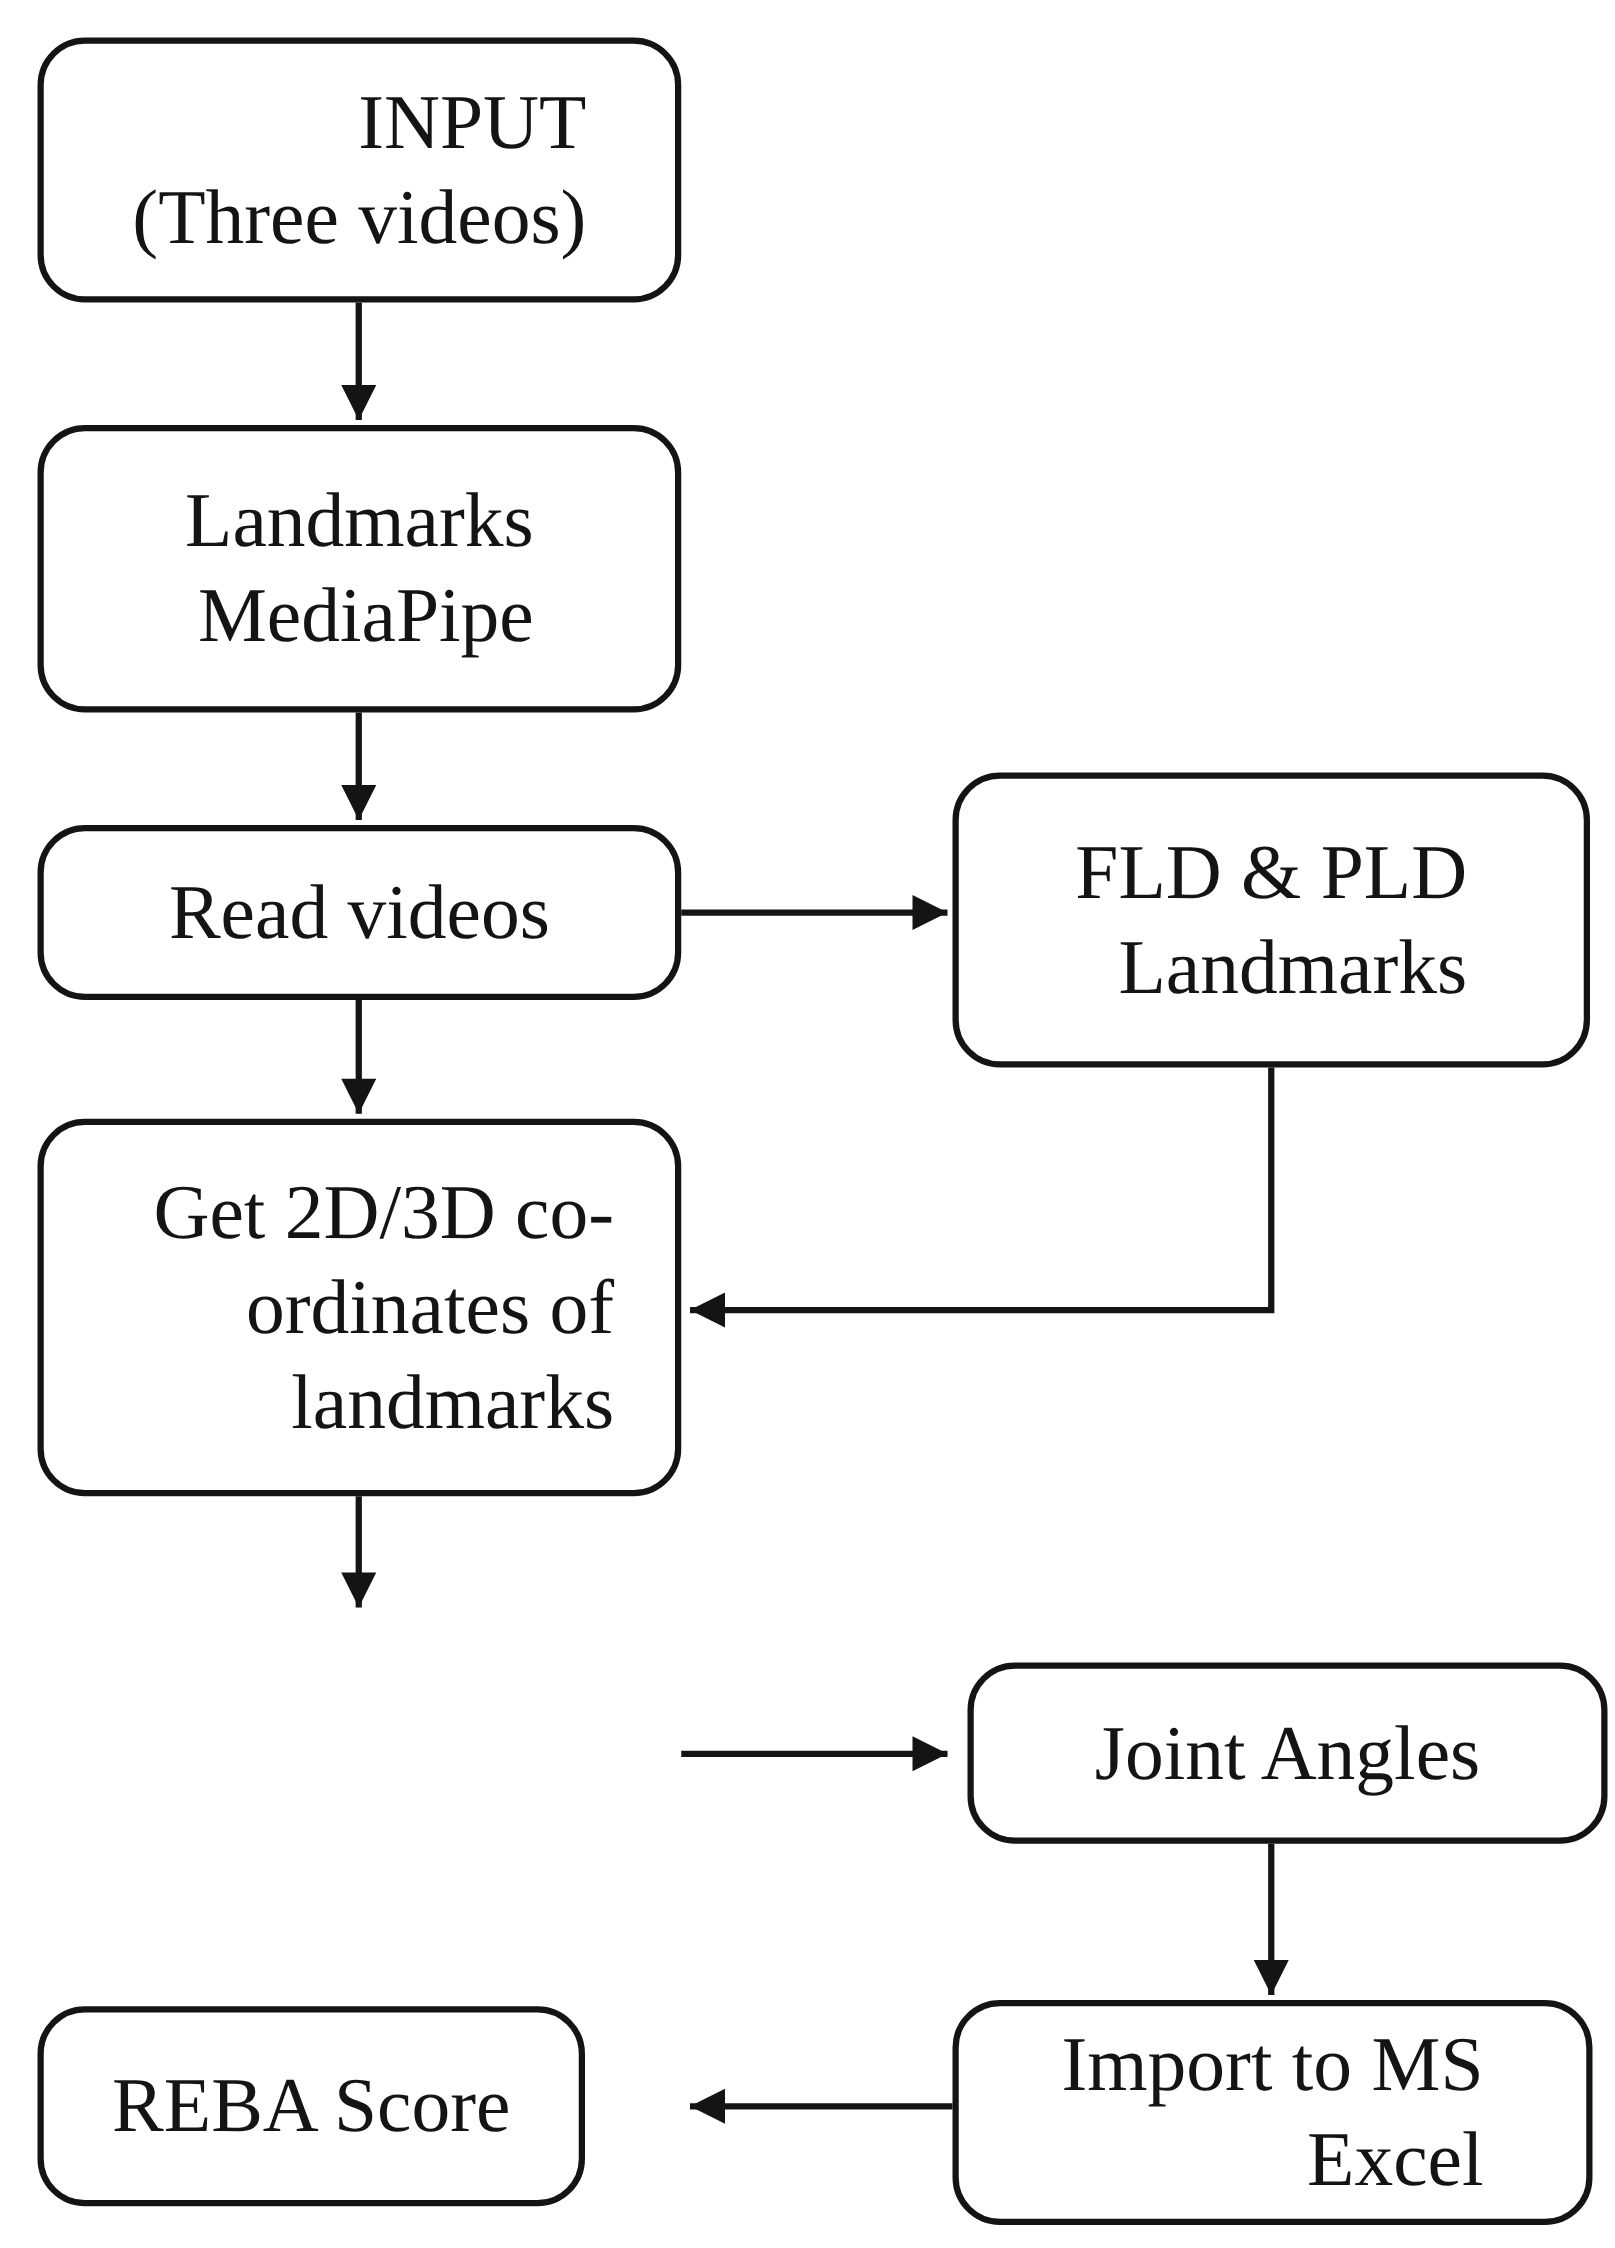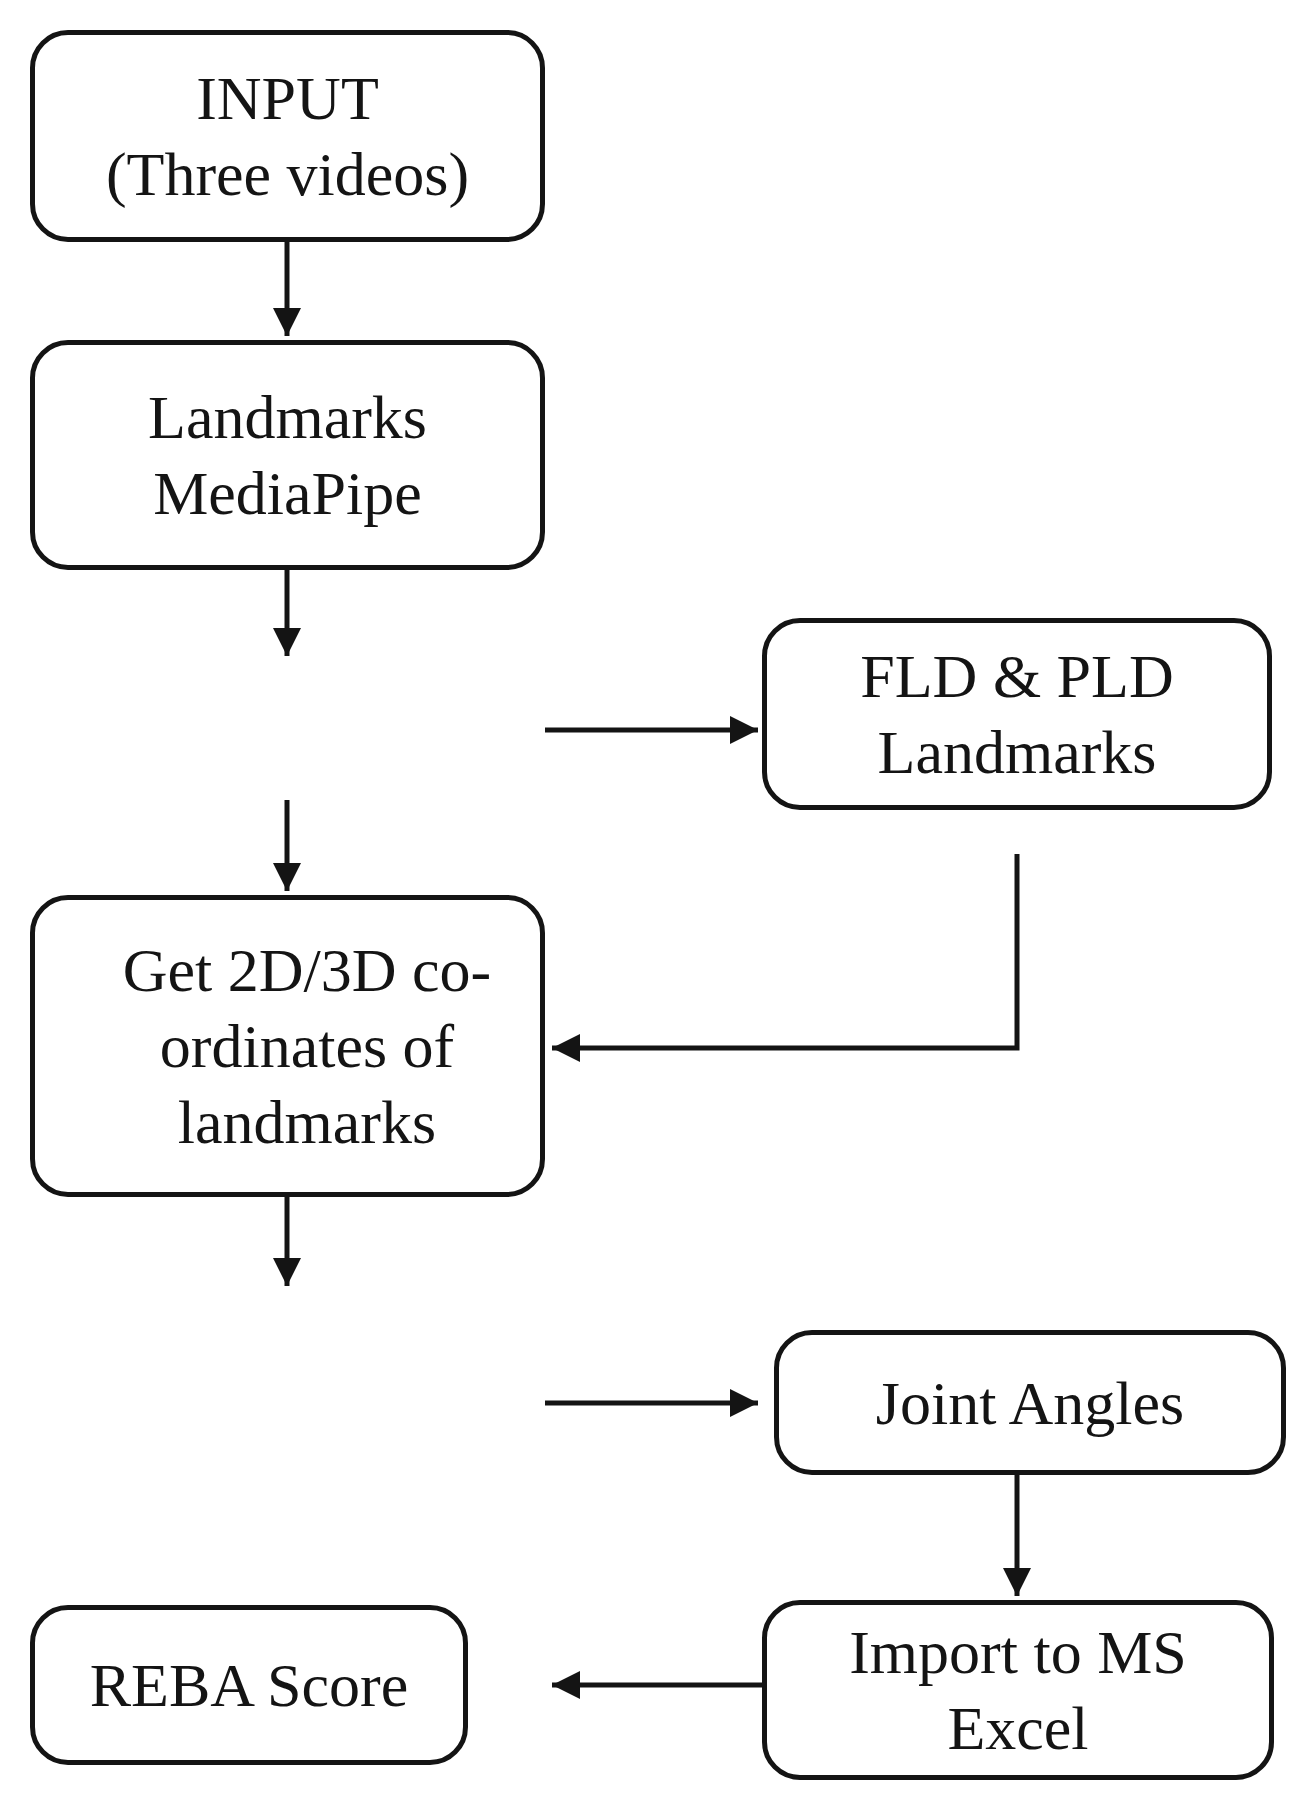--- a/index.html
+++ b/index.html
@@ -36,21 +36,21 @@
     border: 5px solid var(--line, #141414);
     border-radius: 38px;
     background: var(--node-fill, #ffffff);
     display: flex;
     align-items: center;
     justify-content: center;
   }
   .node .label {
     display: block;
     white-space: pre-line;
-    text-align: center;
+    text-align: right;
     font-size: 62px;
     line-height: 76px;
     color: var(--text, #141414);
   }
 </style>
 </head>
 <body>
 
 <div class="canvas">
 
@@ -74,22 +74,25 @@
   <div class="node" style="left:30px; top:30px; width:515px; height:212px;">
     <span class="label">INPUT
 (Three videos)</span>
   </div>
 
   <div class="node" style="left:30px; top:340px; width:515px; height:230px;">
     <span class="label">Landmarks
 MediaPipe</span>
   </div>
 
+  <div class="node" style="left:30px; top:660px; width:515px; height:140px;">
+    <span class="label">Read videos</span>
+  </div>
 
-  <div class="node" style="left:762px; top:618px; width:510px; height:192px;">
+  <div class="node" style="left:762px; top:618px; width:510px; height:236px;">
     <span class="label">FLD &amp; PLD
 Landmarks</span>
   </div>
 
   <div class="node" style="left:30px; top:895px; width:515px; height:302px;padding-left:39px;">
     <span class="label">Get 2D/3D co-
 ordinates of
 landmarks</span>
   </div>
 

